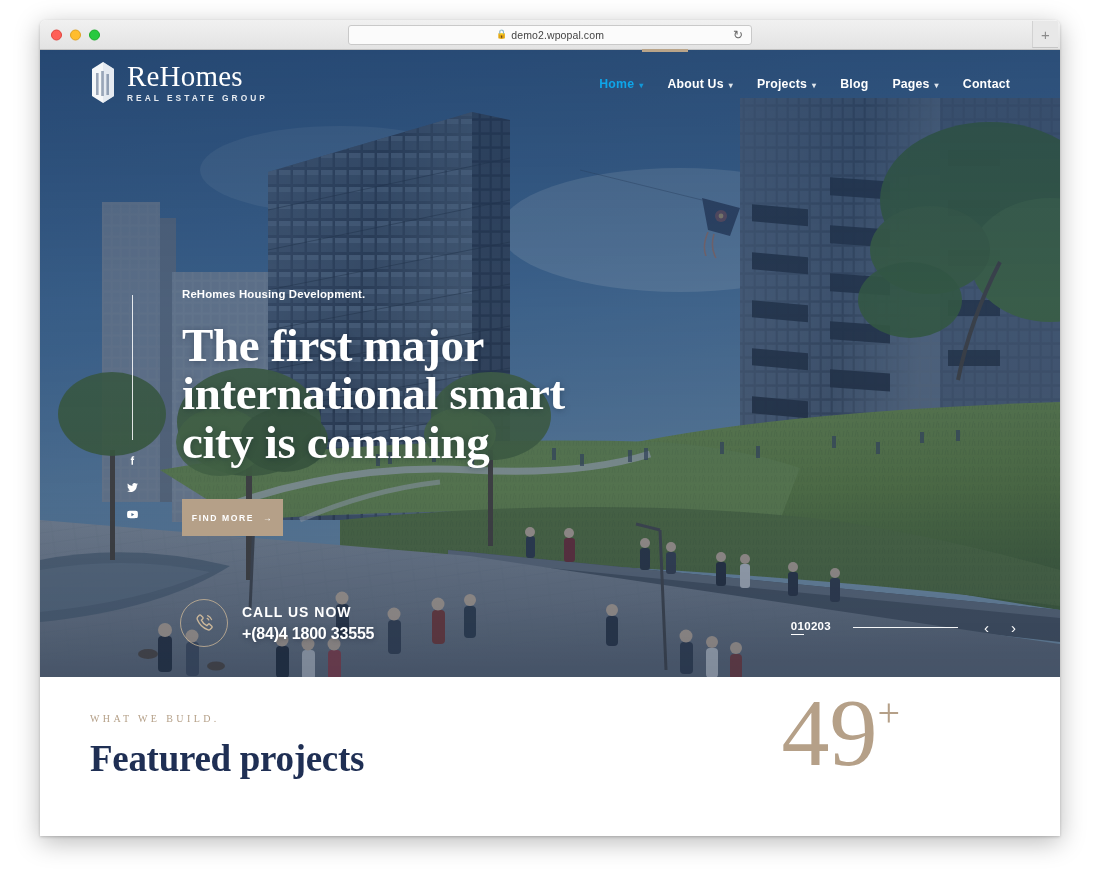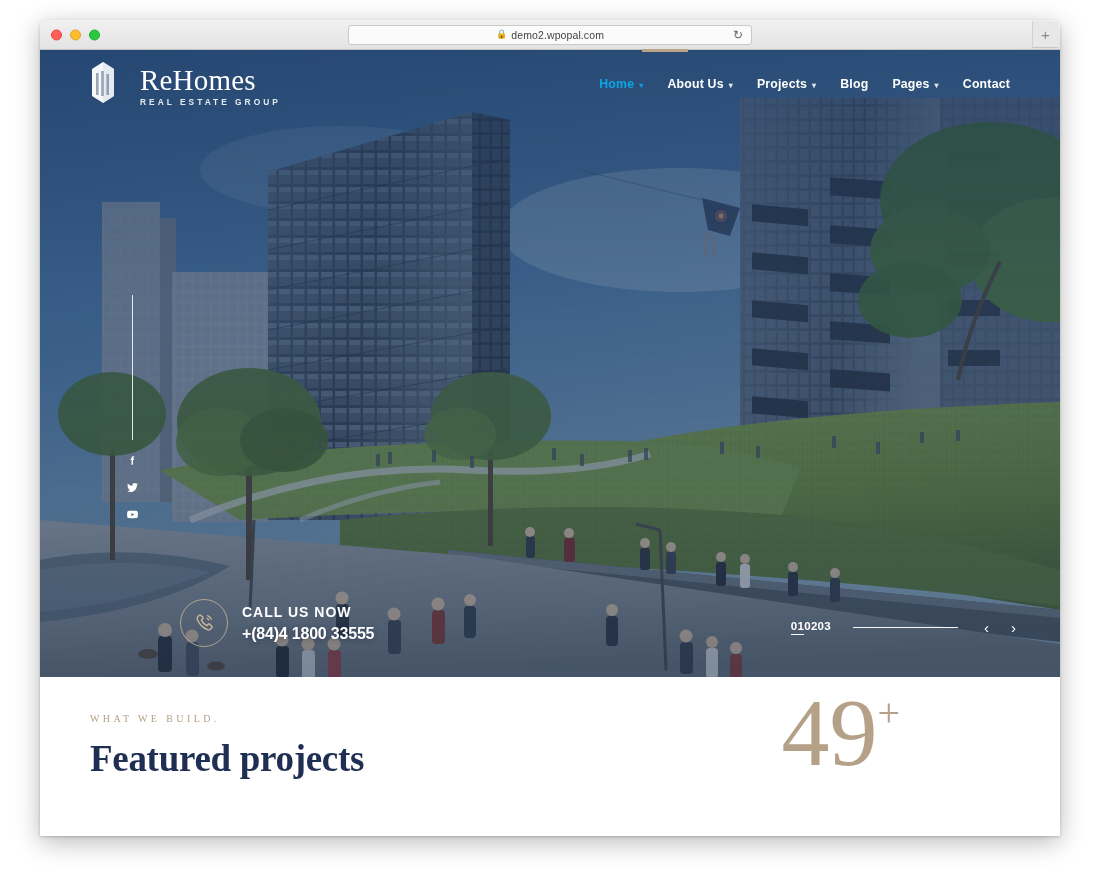--- a/index.html
+++ b/index.html
@@ -156,22 +156,22 @@
     width: 100%;
     height: 68px;
     display: flex;
     align-items: center;
     padding: 0 50px;
     z-index: 8;
   }
 
   #brand-logo {
     display: flex;
-    align-items: flex-end;
-    gap: 24px;
+    align-items: flex-start;
+    gap: 11px;
   }
   #logo-mark { width: 26px; height: 45px; display: block; }
   #brand-text { line-height: 1; }
   #brand-name {
     font-family: "Liberation Serif", serif;
     font-size: 29px;
     color: #ffffff;
     letter-spacing: 0.2px;
     line-height: 1;
   }
@@ -797,20 +797,32 @@
           </svg>
           <svg class="social-icon" viewBox="0 0 24 24" xmlns="http://www.w3.org/2000/svg">
             <path d="M22 5.9c-.7.3-1.5.5-2.3.6.8-.5 1.5-1.3 1.8-2.3-.8.5-1.7.8-2.6 1A4.1 4.1 0 0 0 11.8 9c-3.4-.2-6.4-1.8-8.4-4.3-.4.6-.6 1.3-.6 2.1 0 1.4.7 2.7 1.8 3.4-.7 0-1.3-.2-1.9-.5 0 2 1.4 3.7 3.3 4.1-.4.1-.7.2-1.1.2-.3 0-.5 0-.8-.1.5 1.6 2 2.8 3.8 2.9A8.3 8.3 0 0 1 2 18.6a11.6 11.6 0 0 0 6.3 1.9c7.5 0 11.7-6.3 11.7-11.7v-.5c.8-.6 1.5-1.3 2-2.4z"></path>
           </svg>
           <svg class="social-icon" viewBox="0 0 24 24" xmlns="http://www.w3.org/2000/svg">
             <path d="M21.6 7.2a2.5 2.5 0 0 0-1.8-1.8C18.2 5 12 5 12 5s-6.2 0-7.8.4A2.5 2.5 0 0 0 2.4 7.2 26 26 0 0 0 2 12a26 26 0 0 0 .4 4.8 2.5 2.5 0 0 0 1.8 1.8C5.8 19 12 19 12 19s6.2 0 7.8-.4a2.5 2.5 0 0 0 1.8-1.8A26 26 0 0 0 22 12a26 26 0 0 0-.4-4.8zM10 15V9l5.2 3L10 15z"></path>
           </svg>
         </div>
       </div>
 
+      <div id="hero-copy">
+        <div id="hero-eyebrow">ReHomes Housing Development.</div>
+        <h1 id="hero-title">
+          <span style="display:block;">The first major</span>
+          <span style="display:block;">international smart</span>
+          <span style="display:block;">city is comming</span>
+        </h1>
+        <button id="find-more-button">
+          <span>FIND MORE</span>
+          <span>→</span>
+        </button>
+      </div>
 
       <div id="call-block">
         <div id="phone-circle">
           <svg viewBox="0 0 24 24" xmlns="http://www.w3.org/2000/svg">
             <path d="M7.3 4.2c.4-.4 1-.4 1.4 0l2.1 2.1c.4.4.4 1 0 1.4L9.4 9.1a11 11 0 0 0 5.5 5.5l1.4-1.4c.4-.4 1-.4 1.4 0l2.1 2.1c.4.4.4 1 0 1.4l-1.5 1.5c-.7.7-1.8.9-2.7.5A19 19 0 0 1 5.3 8.4c-.4-.9-.2-2 .5-2.7l1.5-1.5z" fill="none" stroke="#cbb79a" stroke-width="1.4"></path>
             <path d="M15.2 7.4a4 4 0 0 1 1.6 1.6" fill="none" stroke="#cbb79a" stroke-width="1.2" stroke-linecap="round"></path>
             <path d="M15.6 4.6a7 7 0 0 1 4 4" fill="none" stroke="#cbb79a" stroke-width="1.2" stroke-linecap="round"></path>
           </svg>
         </div>
         <div>

